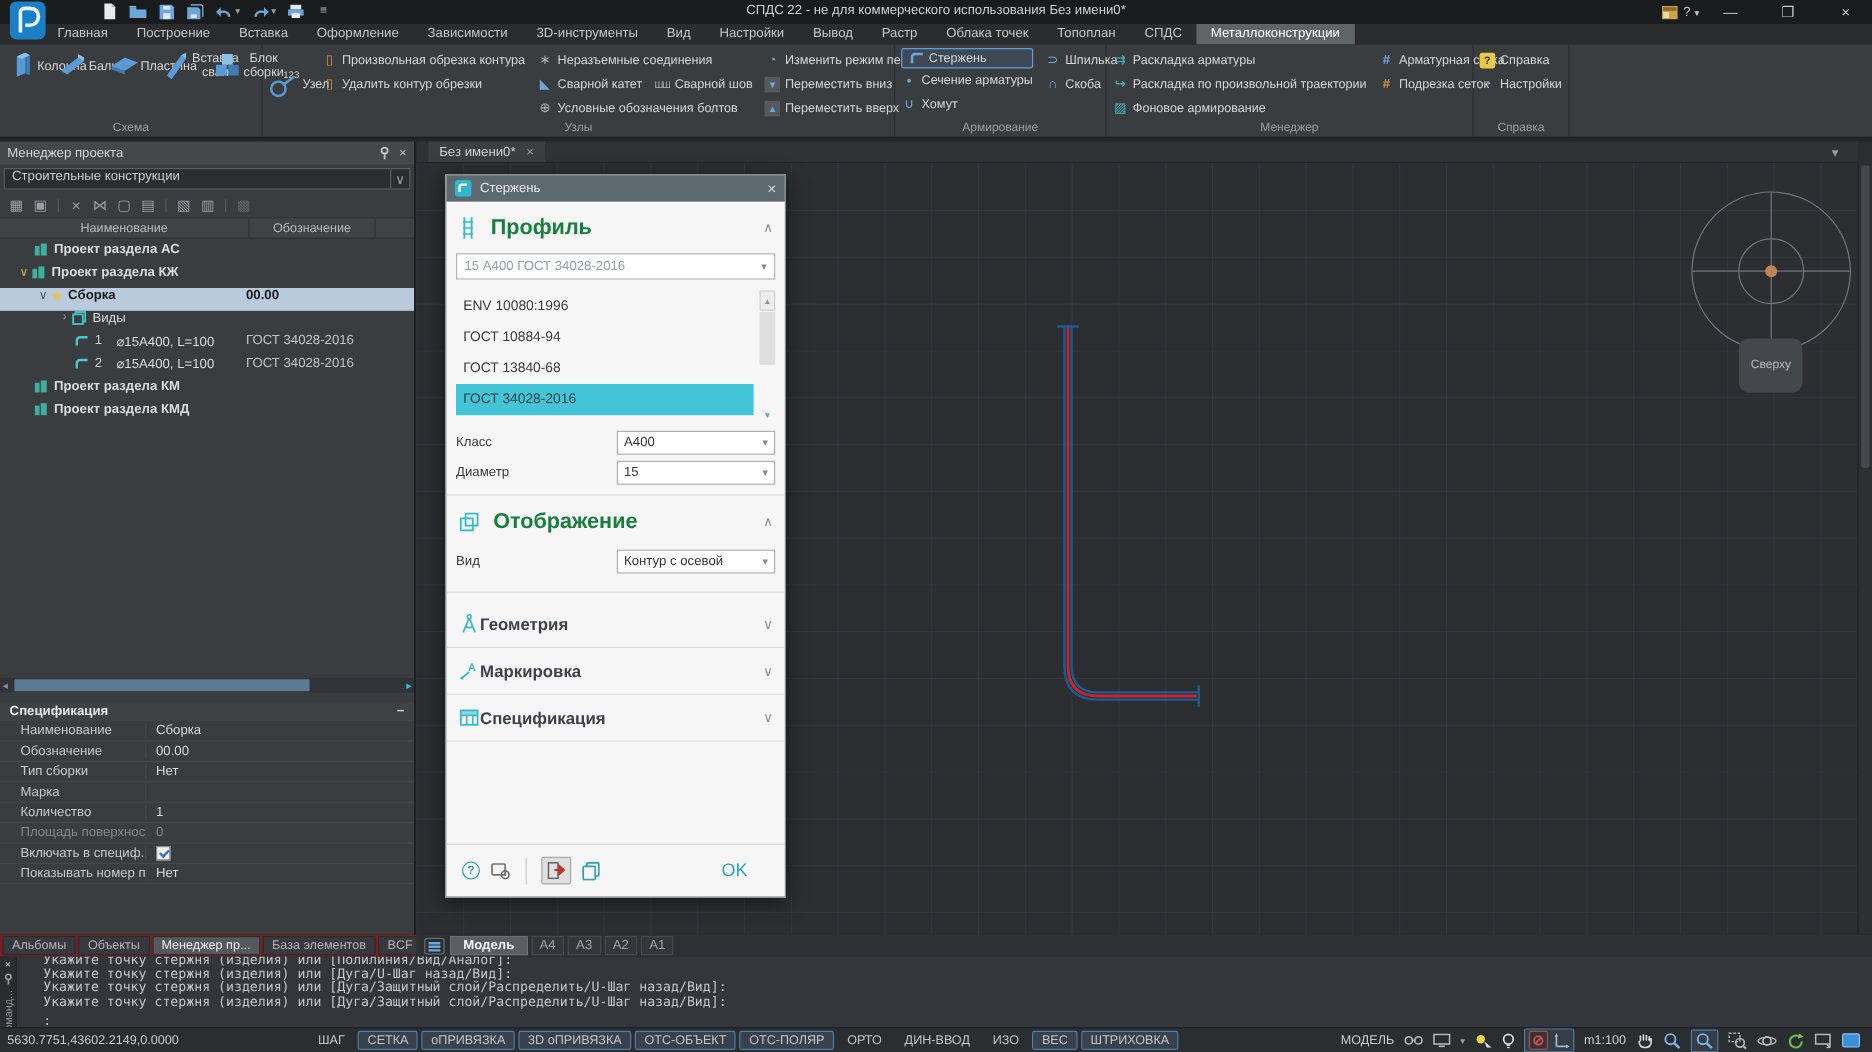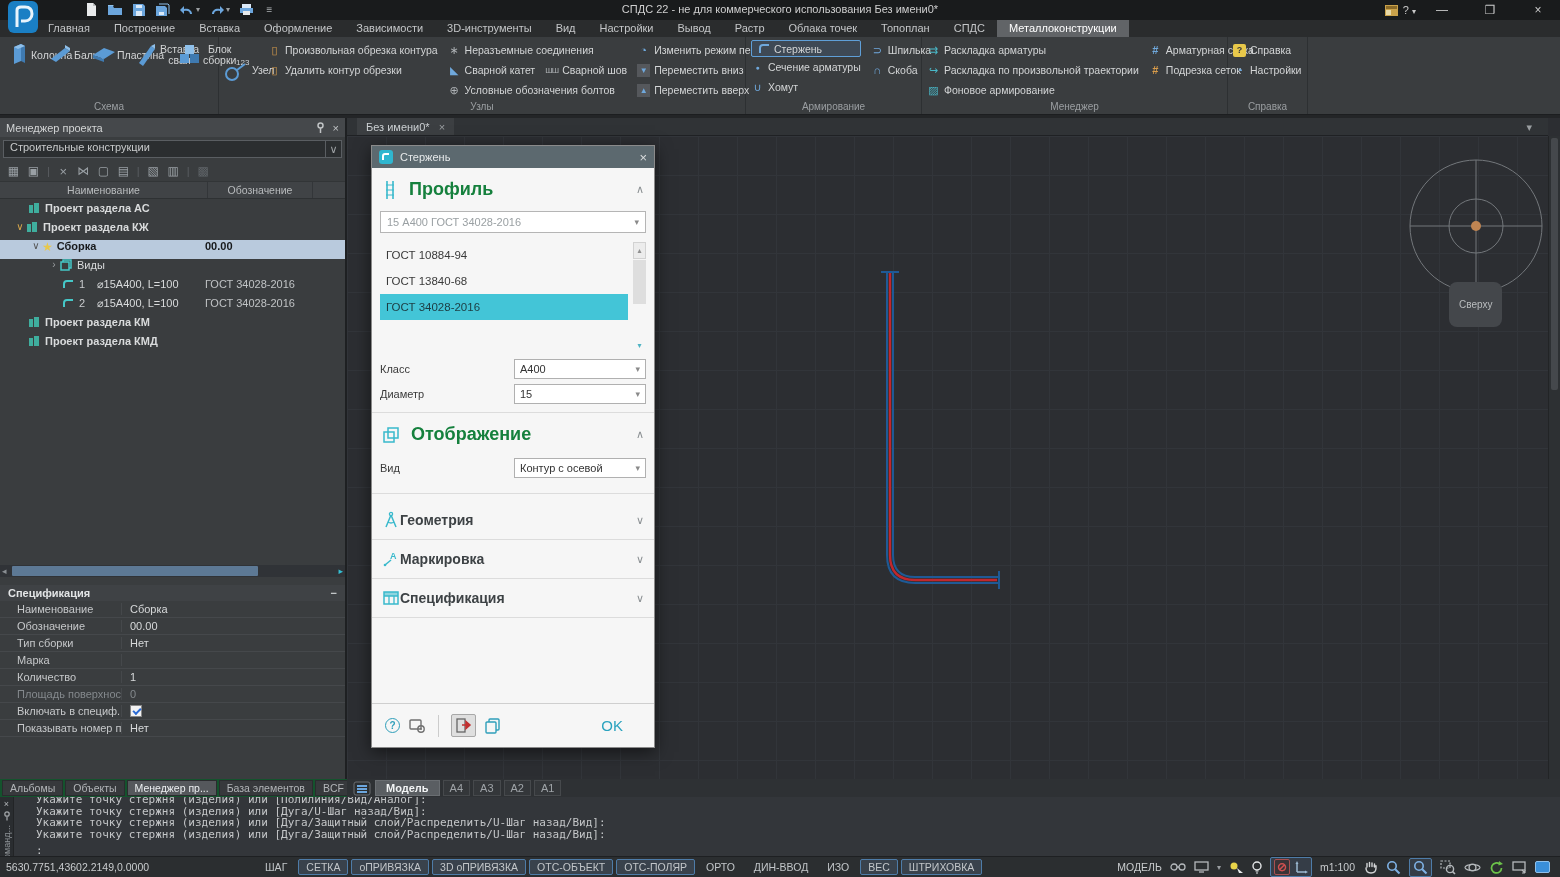--- a/index.html
+++ b/index.html
@@ -62,21 +62,21 @@
 #pm-hscroll .ra{position:absolute;right:2px;color:#35bfd4;font-size:9px}
 #spec-h{left:0;top:467px;width:345px;height:16px;background:#3f4245;display:flex;align-items:center;padding:0 8px;font-weight:bold;color:#e3e5e6}
 #spec-h .mn{margin-left:auto;color:#c9ccce}
 #spec{left:0;top:483px;width:345px}
 .srow{height:17px;display:flex;border-bottom:1px solid #45484b;align-items:center}
 .srow .sl{width:122px;padding-left:17px;color:#c6c8ca;border-right:1px solid #45484b;white-space:nowrap;overflow:hidden}
 .srow .sv{padding-left:8px;color:#d7d9da}
 .srow.dis .sl,.srow.dis .sv{color:#84898d}
 .chk{width:12px;height:12px;background:#f2f2f2;border:1px solid #888;margin-left:8px;position:relative}
 .chk::after{content:"";position:absolute;left:2px;top:2px;width:6px;height:3px;border-left:2px solid #2a6ad4;border-bottom:2px solid #2a6ad4;transform:rotate(-45deg)}
-#pm-tabs{left:0;top:779px;width:347px;height:18px;background:#14532d;display:flex;gap:2px;padding:1px 2px;align-items:center}
+#pm-tabs{left:0;top:779px;width:347px;height:18px;background:#7f1d1d;display:flex;gap:2px;padding:1px 2px;align-items:center}
 .ptab{background:#37393c;border:1px solid #2a2c2e;color:#b2b5b8;font-size:10.5px;padding:1px 7px;white-space:nowrap}
 .ptab.active{background:#55585c;color:#eceff1}
 
 #cwrap{left:347px;top:118px;width:1213px;height:661px;background:#2c2e32}
 #doctabs{position:absolute;left:0;top:0;right:12px;height:18px;background:#303336;border-bottom:1px solid #1f2124;display:flex;align-items:flex-end;padding-left:10px}
 .dtab{height:17px;background:#3c3f42;color:#ccd0d3;padding:2px 9px;display:flex;gap:9px;align-items:center}
 .dtab .x{color:#9a9ea1}
 #dt-car{position:absolute;right:16px;top:3px;color:#9a9ea1}
 #canvas{position:absolute;left:0;top:18px;right:12px;bottom:0;background-color:#2c2e32;background-image:linear-gradient(#32353a 1px,transparent 1px),linear-gradient(90deg,#32353a 1px,transparent 1px);background-size:39px 39px}
 #vscroll{position:absolute;right:0;top:18px;width:12px;bottom:0;background:#2d3033;border-left:1px solid #222426}
@@ -637,20 +637,21 @@
         </svg>
       </span>
     <span class="t">Профиль</span>
     <span class="ch">∧</span>
   </div>
   <div class="dcombo">
     <span>15 А400 ГОСТ 34028-2016</span>
       <span class="car">▾</span>
   </div>
   <div id="plist">
+    <div class="li">ENV 10080:1996</div>
     <div class="li">ГОСТ 10884-94</div>
     <div class="li">ГОСТ 13840-68</div>
     <div class="li sel">ГОСТ 34028-2016</div>
     <div class="sb">
       <span class="sbu">▴</span>
       <span class="sbt"></span>
       <span class="sbd">▾</span>
     </div>
   </div>
   <div class="frow" style="margin-top:10px">

